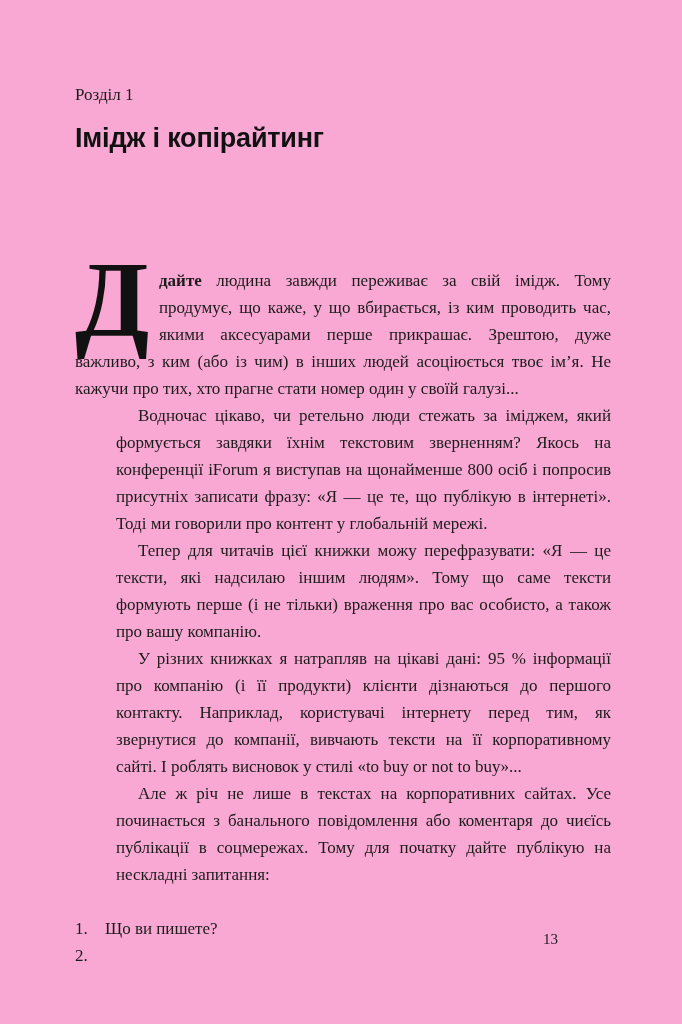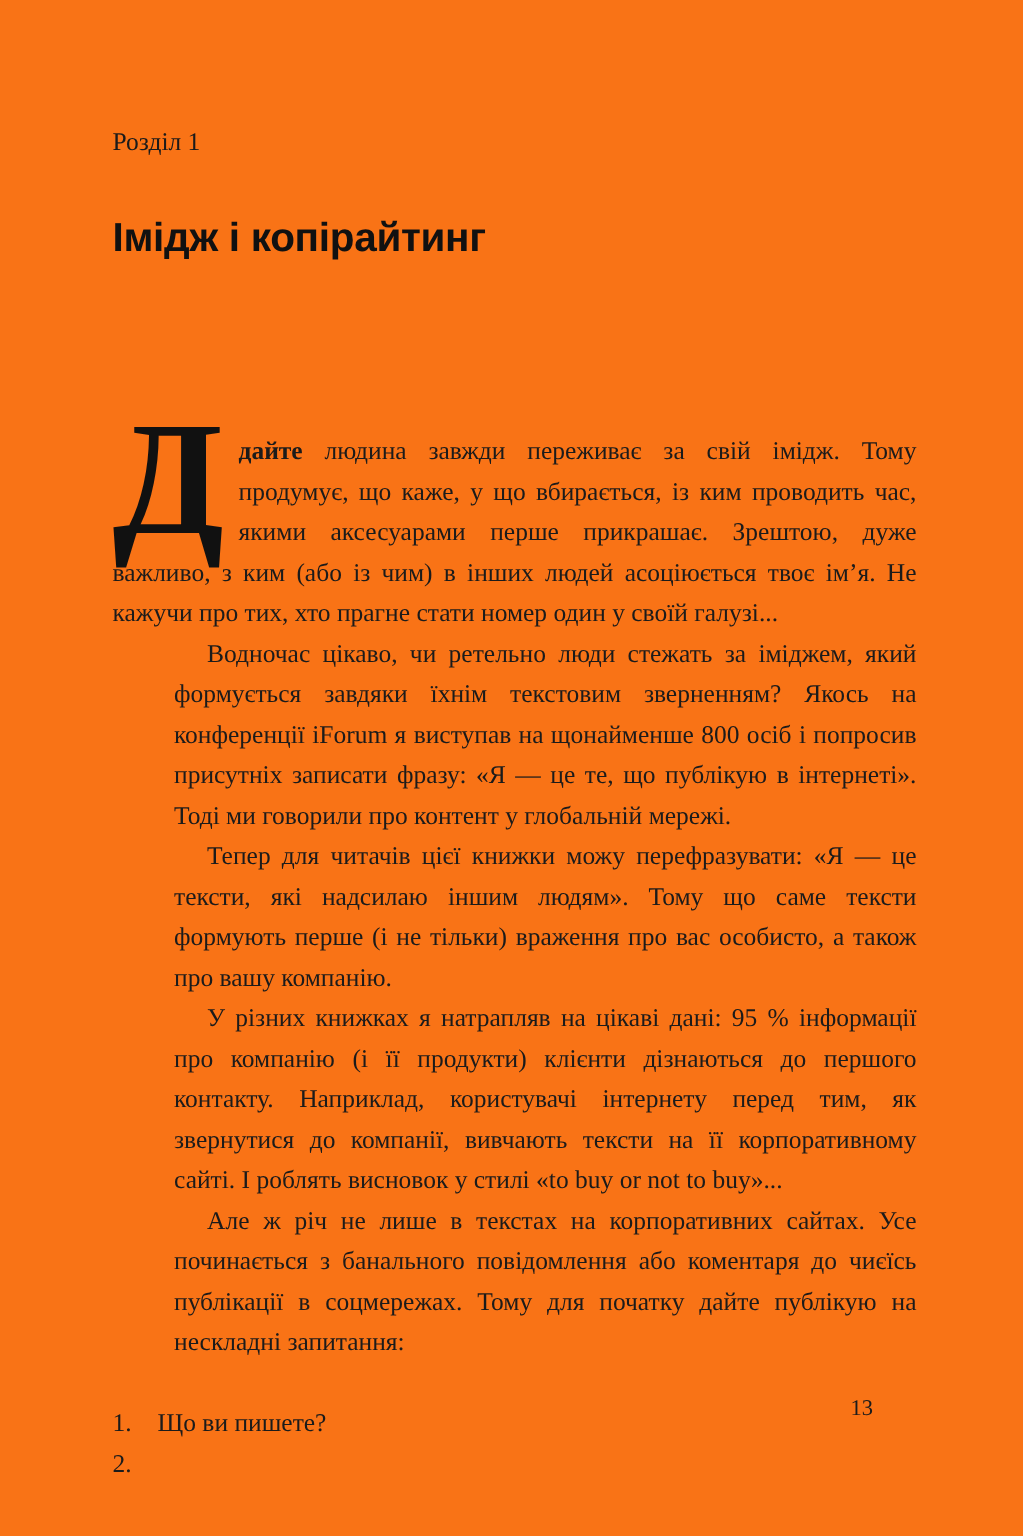--- a/index.html
+++ b/index.html
@@ -1,38 +1,38 @@
 <!DOCTYPE html>
 <html><head>
 <meta charset="utf-8">
 <style>
   * { margin: 0; padding: 0; box-sizing: border-box; }
   html, body { background: #ffffff; }
   .page {
     position: relative;
     width: 682px;
     height: 1024px;
-    background: #f97316;
+    background: #f9a8d4;
     color: #1b1b1b;
     font-family: "Liberation Serif", serif;
     overflow: hidden;
   }
   .content {
     position: absolute;
     left: 75px;
     top: 85px;
     width: 536px;
   }
   .chapter-label {
     font-size: 17px;
     line-height: 20px;
     color: #1b1b1b;
   }
   .title {
-    margin-top: 38px;
+    margin-top: 18px;
     font-family: "Liberation Sans", sans-serif;
     font-weight: 700;
     font-size: 27px;
     line-height: 30px;
     letter-spacing: -0.2px;
     color: #111111;
   }
   .body-text {
     margin-top: 114px;
     font-size: 17px;
@@ -66,21 +66,20 @@
     width: 30px;
     flex: 0 0 30px;
   }
   .page-number {
     position: absolute;
     left: 543px;
     top: 930px;
     font-size: 15px;
     line-height: 18px;
     color: #1b1b1b;
-    margin-left: 24px;
   }
 </style>
 </head>
 <body>
 
 <div class="page">
   <div class="content">
     <div class="chapter-label">Розділ 1</div>
     <h1 class="title">Імідж і копірайтинг</h1>
 

